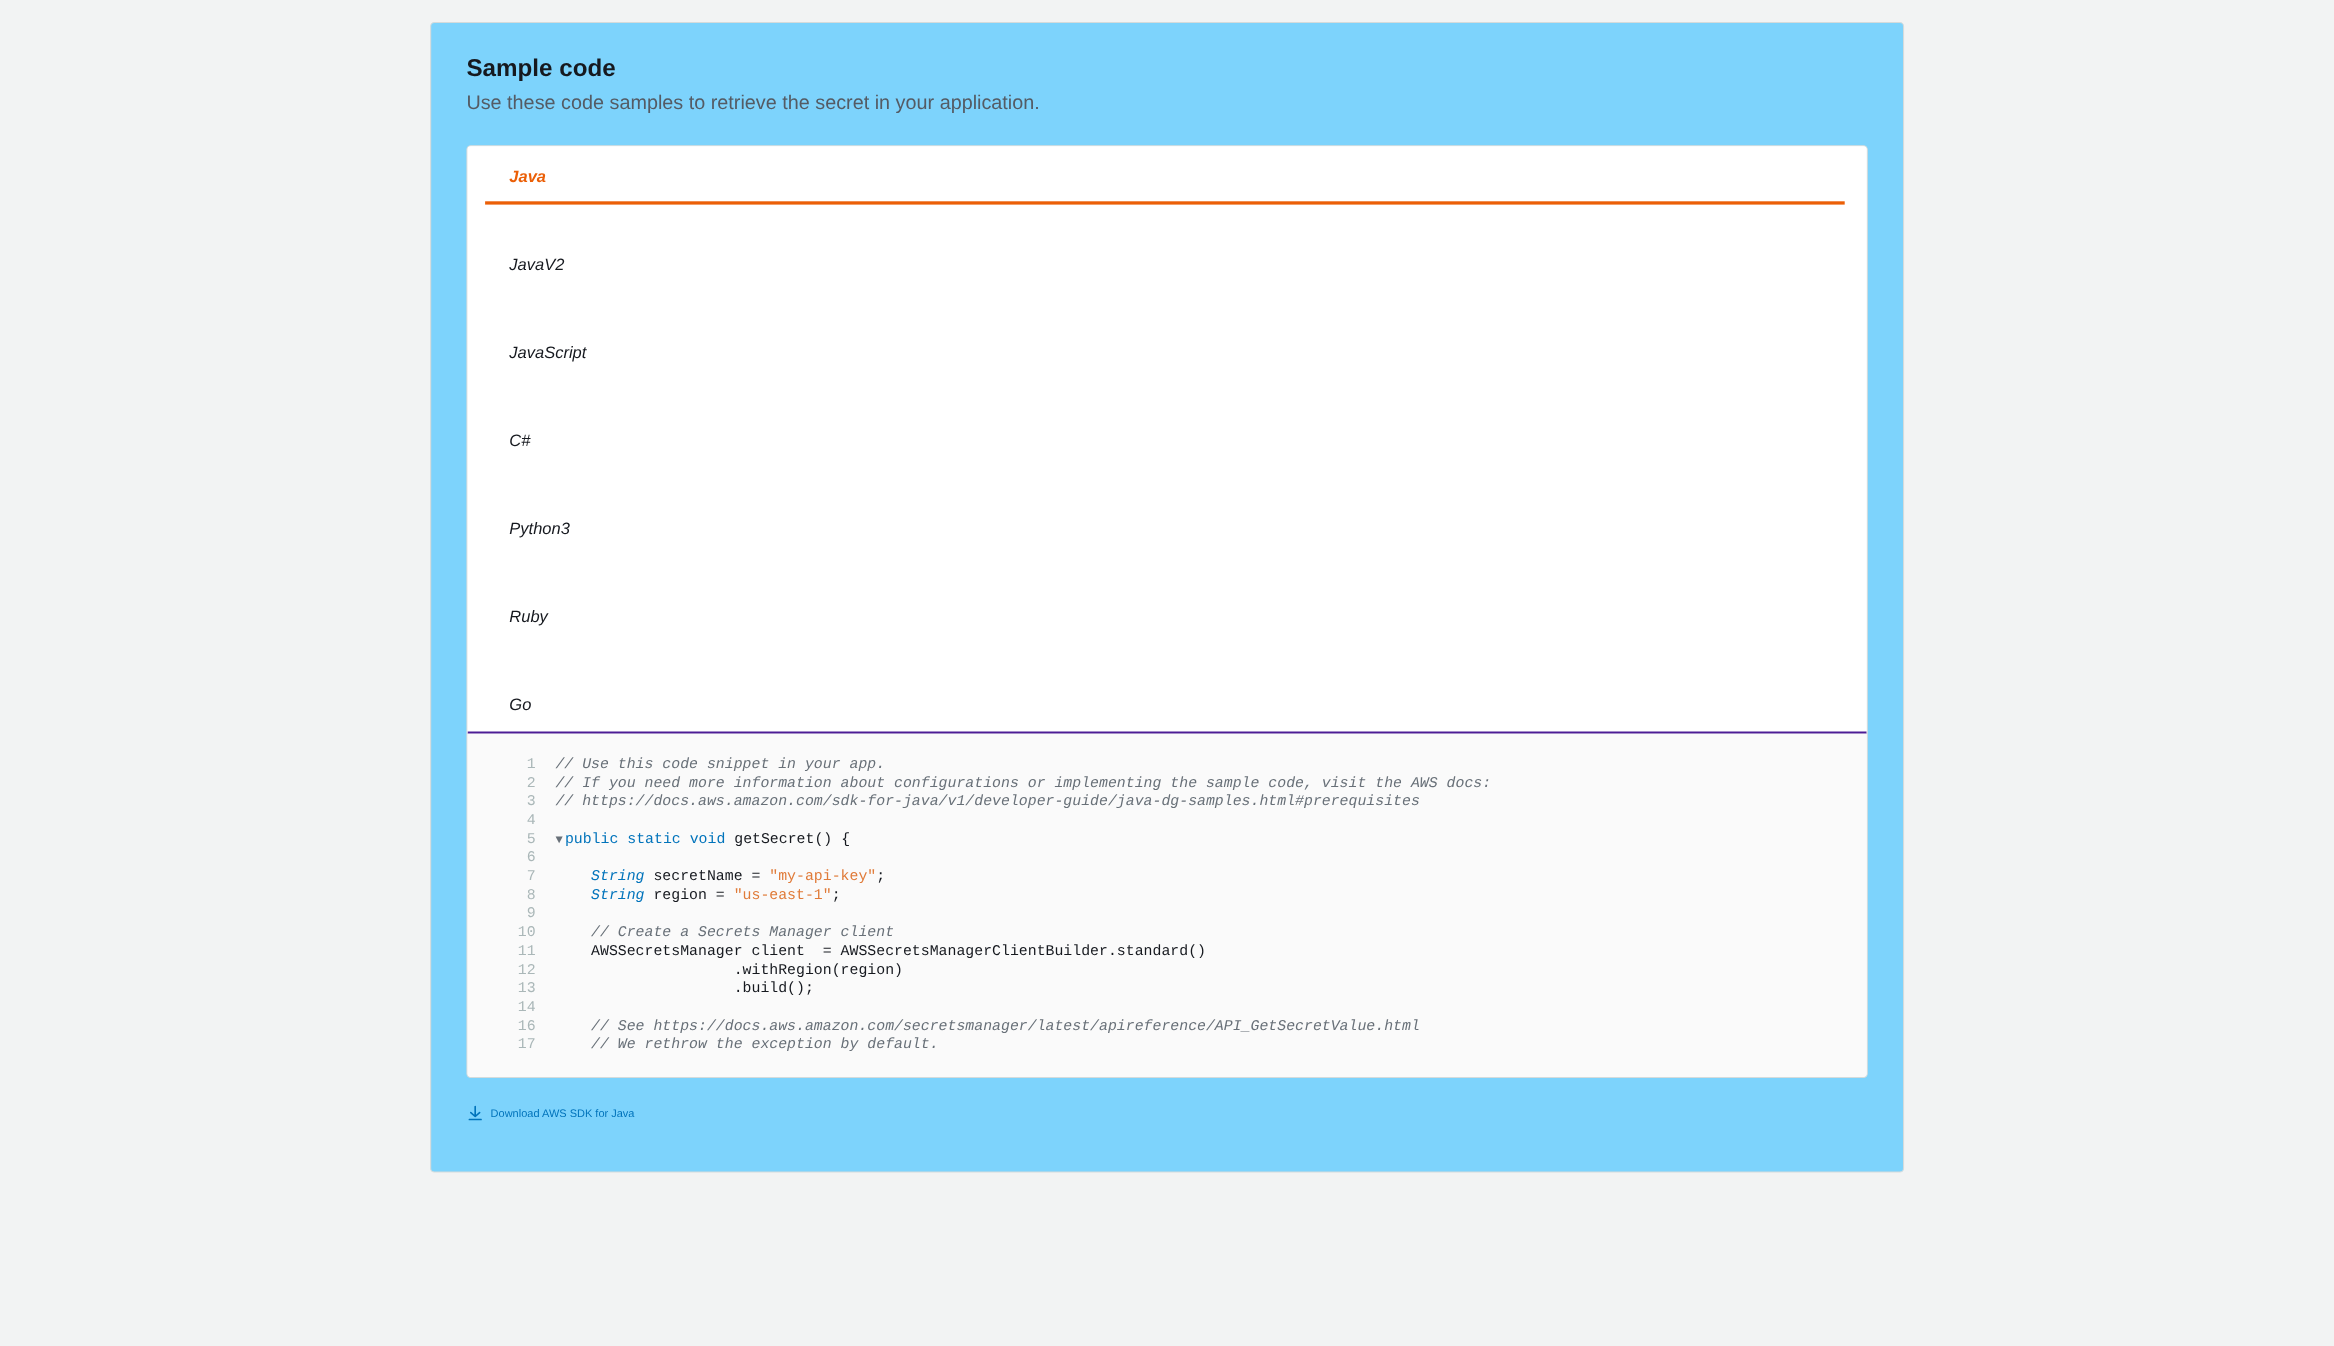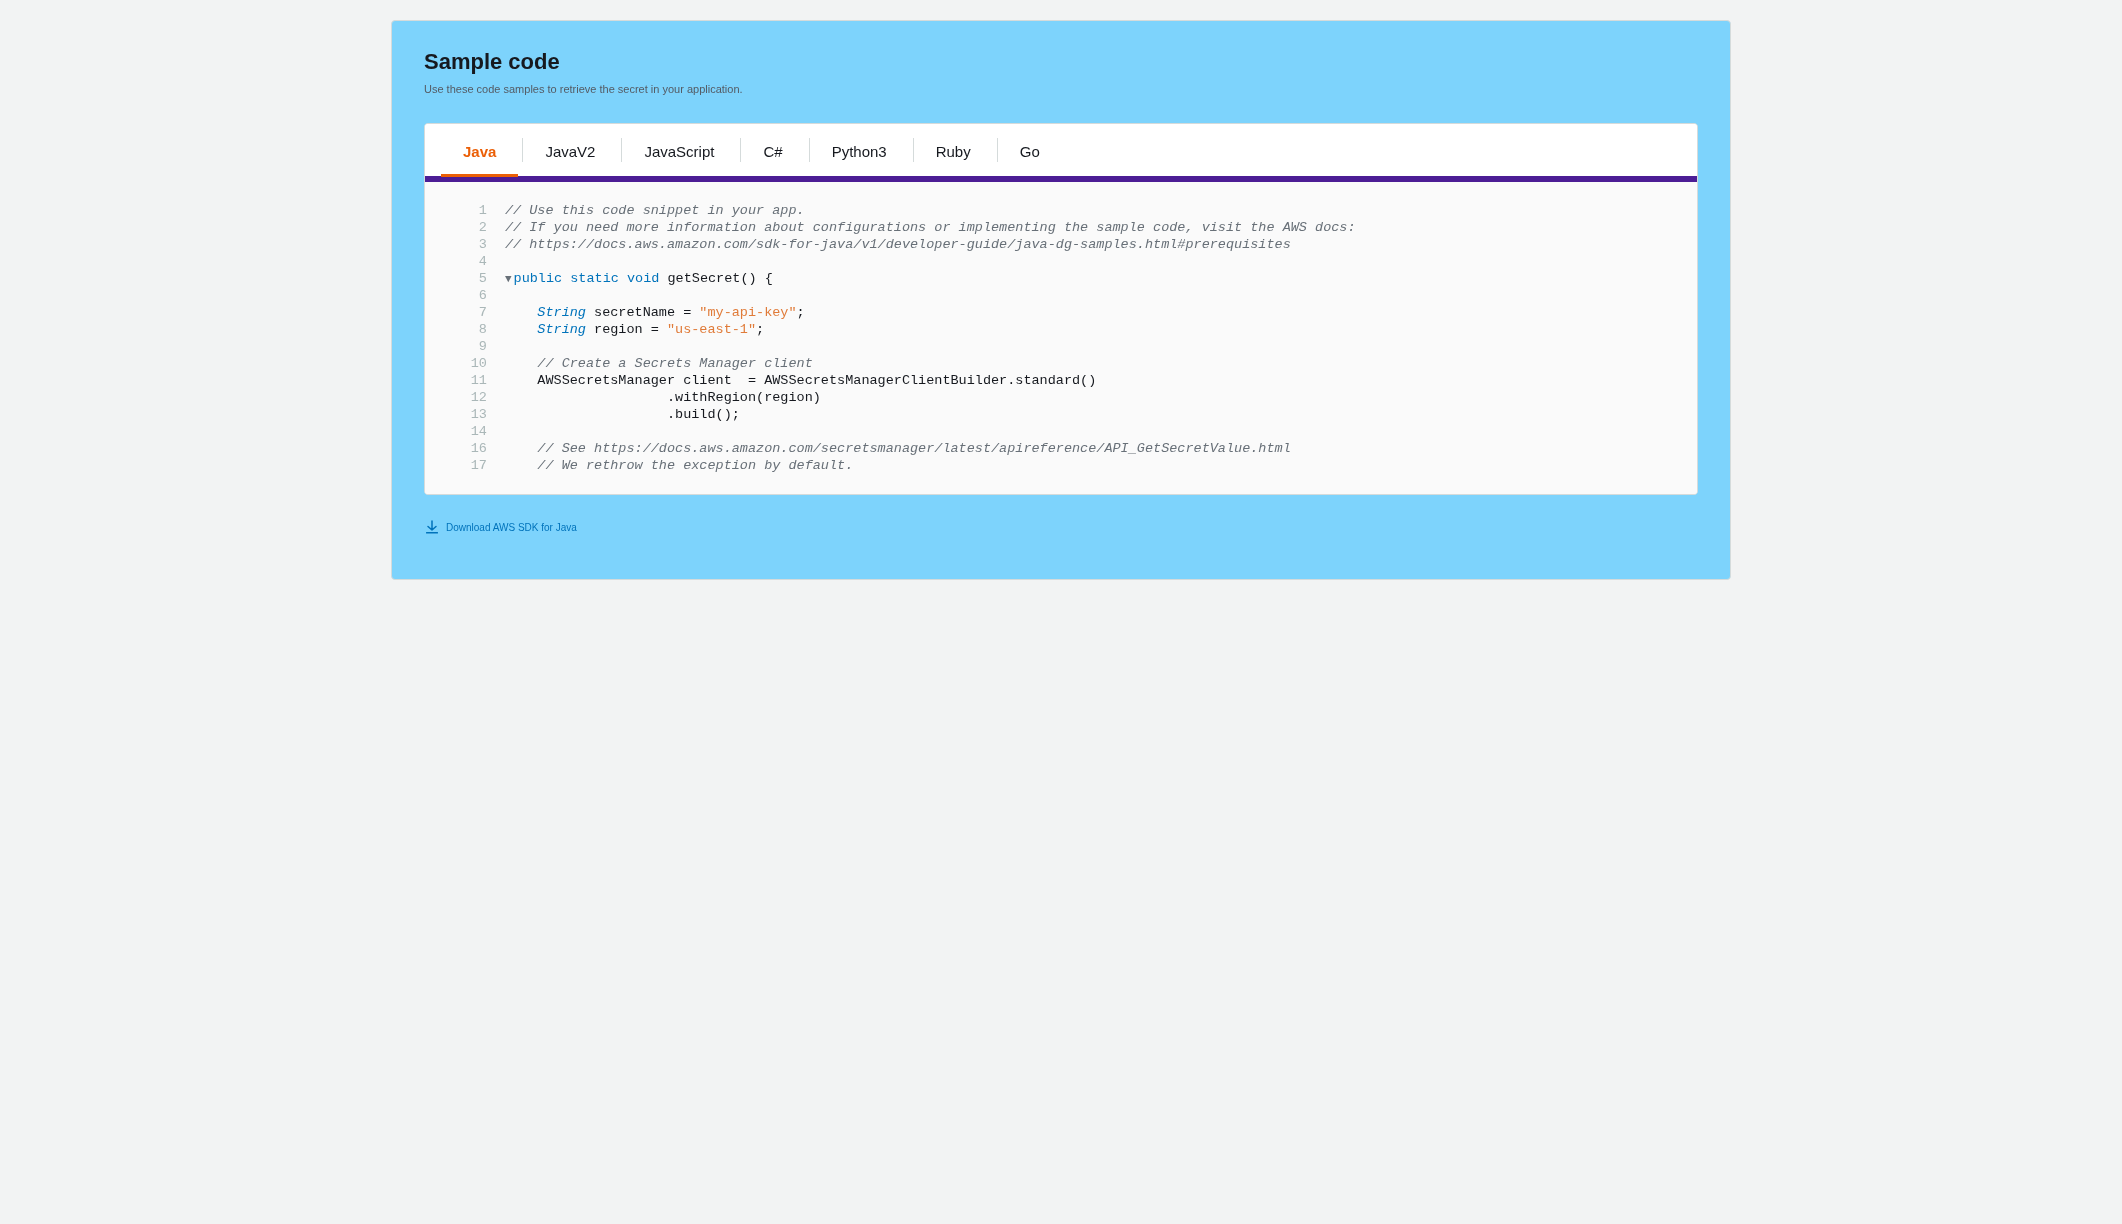--- a/index.html
+++ b/index.html
@@ -25,38 +25,39 @@
     }
 
     .section-title {
       font-size: 22px;
       font-weight: 700;
       color: #16191f;
       margin-bottom: 8px;
     }
 
     .section-desc {
-      font-size: 11px;
+      font-size: 18px;
       color: #545b64;
       margin-bottom: 28px;
     }
 
     .code-card {
       border: 1px solid #d5dbdb;
       border-radius: 4px;
       overflow: hidden;
       background: #fff;
     }
 
     .tabs-bar {
       display: flex;
-      flex-direction: row;
-      border-bottom: 6px solid #4c1d95;
+      flex-direction: column;
+      border-bottom: 2px solid #4c1d95;
       background: #fff;
       padding: 0 16px;
+      font-style: italic;
     }
 
     .tab-item {
       padding: 18px 22px 14px 22px;
       font-size: 15px;
       font-weight: 400;
       color: #16191f;
       cursor: pointer;
       border-bottom: 3px solid transparent;
       margin-right: 4px;

